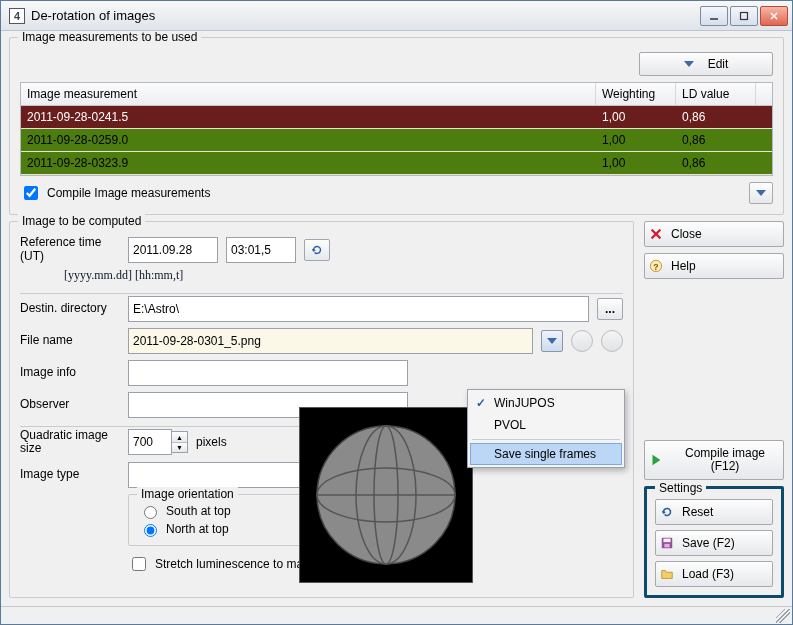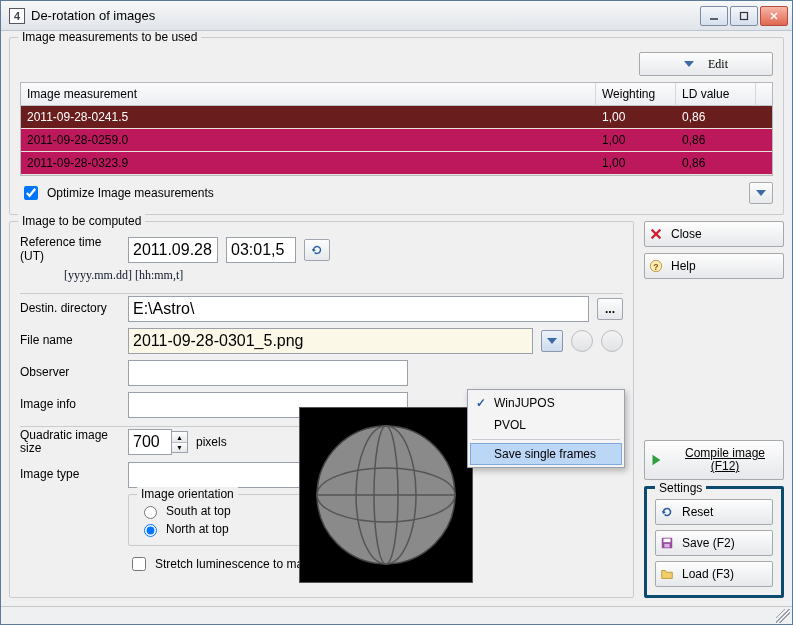--- a/index.html
+++ b/index.html
@@ -67,21 +67,21 @@
   .group-title {
     position: absolute;
     top: -8px; left: 8px;
     background: #f0f0f0;
     padding: 0 4px;
     font-size: 12px;
   }
 
   .top-group { padding-top: 14px; }
 
-  .edit-row { display:flex; justify-content:flex-end; margin-bottom:6px;font-family:Liberation Serif, serif;}
+  .edit-row { display:flex; justify-content:flex-end; margin-bottom:6px;}
   .edit-btn {
     width: 134px; height: 24px;
     border:1px solid #a6a9ae;
     background: linear-gradient(#fdfdfd,#e6e8eb);
     border-radius:2px;
     display:flex; align-items:center; justify-content:center; gap:14px;
     font-size:12px;
   }
   .tri-down {
     width:0;height:0;border-left:5px solid transparent;border-right:5px solid transparent;border-top:6px solid #3d6aa8;
@@ -91,41 +91,41 @@
     border:1px solid #b5b9bf;
     background:#fff;
   }
   .thead { display:flex; background: linear-gradient(#fbfbfc,#eceef1); border-bottom:1px solid #c1c4c9;}
   .th, .td { padding:4px 6px; font-size:12px; }
   .th { border-right:1px solid #d4d7db; }
   .col-im { flex:1; }
   .col-w  { width:80px; }
   .col-ld { width:80px; }
   .col-pad{ width:16px; border-right:none;}
-  .tbody .tr { display:flex; border-bottom:1px solid #e8e4d8; background:#be185d;}
+  .tbody .tr { display:flex; border-bottom:1px solid #e8e4d8; background:#4d7c0f;}
   .tbody .tr.selected { background:#6a1d1d; color:#fff;}
   .tbody .td { border-right:1px solid transparent;}
 
   .opt-row { display:flex; align-items:center; justify-content:space-between; margin-top:6px; gap:8px;}
   .chk { display:flex; align-items:center; gap:6px;}
   .chk input { width:14px;height:14px;}
   .collapse-btn {
     width:24px;height:22px;border:1px solid #a8abb0;border-radius:2px;
     background:linear-gradient(#fdfdfd,#e6e8eb);
     display:flex;align-items:center;justify-content:center;
   }
 
   .lower { display:flex; gap:10px; flex:1; min-height:0;}
   .lower-left { flex:1; display:flex; flex-direction:column; min-width:0;}
   .lower-right { width:140px; display:flex; flex-direction:column; gap:6px;}
 
   .form-row { display:flex; align-items:center; gap:8px; margin-bottom:6px;}
   .form-row .lbl { width:100px; font-size:12px; line-height:1.15;}
   input[type=text].field, select.field {
-    height:22px; border:1px solid #9aa1ab; padding:12px 4px; font-size:16px; background:#fff;
+    height:22px; border:1px solid #9aa1ab; padding:12px 4px; font-size:12px; background:#fff;
     font-family: inherit;
   }
   .mono { font-family: "Consolas","Courier New",monospace; font-size:12px;}
   .hint { font-family:Liberation Serif, serif; font-size:12px; color:#0f172a; margin-left:44px; margin-top:-2px; margin-bottom:8px;}
   .icon-btn {
     width:26px;height:22px;border:1px solid #9fa6b1;border-radius:2px;
     background:linear-gradient(#fdfdfd,#e6e8eb);
     display:flex;align-items:center;justify-content:center;
   }
   .icon-btn svg { width:14px;height:14px;}
@@ -168,21 +168,21 @@
   .preview svg { width:150px;height:150px;}
 
   .side-btn {
     height:26px; border:1px solid #a6a9ae; border-radius:2px;
     background:linear-gradient(#fdfdfd,#e6e8eb);
     display:flex; align-items:center; gap:8px; padding:0 4px;
     font-size:12px;
   }
   .side-btn svg { width:14px; height:14px; flex-shrink:0;}
   .side-btn.tall { height:40px; flex-direction:row; align-items:center; text-align:center; justify-content:flex-start;}
-  .side-btn .multi { line-height:1.1;text-decoration:underline; }
+  .side-btn .multi { line-height:1.1; }
   .side-group { border:3px solid #0c4a6e; border-radius:2px; padding:10px 8px 8px 8px; position:relative; display:flex;flex-direction:column;gap:5px;}
   .side-group .g-title{position:absolute;top:-8px;left:8px;background:#f0f0f0;padding:0 4px;}
 
   .divider { height:1px; background:#c9cccf; margin:2px 0;}
 
   .dropdown-menu {
     position:absolute;
     left: 466px;
     top: 358px;
     width: 158px;
@@ -277,21 +277,21 @@
             <div class="td col-w">1,00</div>
             <div class="td col-ld">0,86</div>
             <div class="td col-pad"></div>
           </div>
         </div>
       </div>
 
       <div class="opt-row">
         <label class="chk">
           <input type="checkbox" checked="" style="">
-          <span>Optimize Image measurements</span>
+          <span>Compile Image measurements</span>
         </label>
         <div class="collapse-btn">
           <span class="tri-down"></span>
         </div>
       </div>
     </div>
 
     <div class="lower">
       <div class="lower-left group compute-group">
         <div class="group-title">Image to be computed</div>
@@ -323,26 +323,26 @@
           <div class="lbl">File name</div>
           <input type="text" class="field" style="background: rgb(251, 248, 232);" value="2011-09-28-0301_5.png">
           <div class="dd-btn">
             <span class="tri-down"></span>
           </div>
           <div class="circle-btn"></div>
           <div class="circle-btn"></div>
         </div>
 
         <div class="form-row">
+          <div class="lbl">Image info</div>
+          <input type="text" class="field" style="width: 280px;" value="">
+        </div>
+
+        <div class="form-row">
           <div class="lbl">Observer</div>
-          <input type="text" class="field" style="width: 280px;" value="">
-        </div>
-
-        <div class="form-row">
-          <div class="lbl">Image info</div>
           <input type="text" class="field" style="width: 280px;" value="">
         </div>
 
         <div class="divider"></div>
 
         <div class="form-row">
           <div class="lbl">Quadratic image size</div>
           <div class="spinner">
             <input type="text" class="field" value="700" style="">
             <div class="spins">

